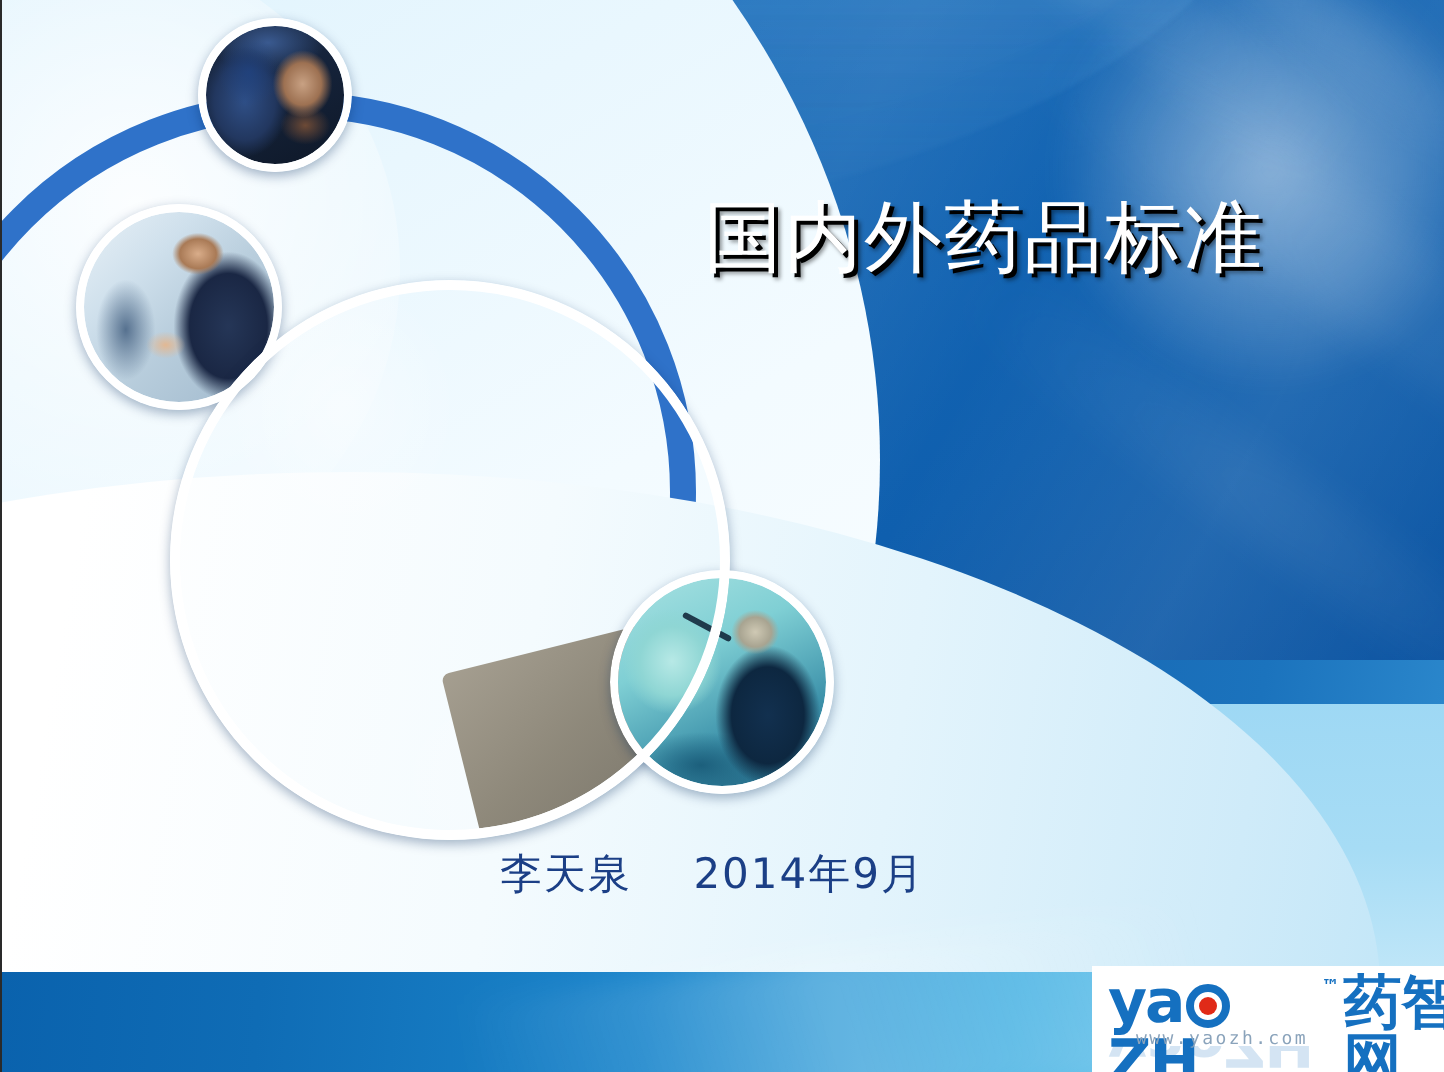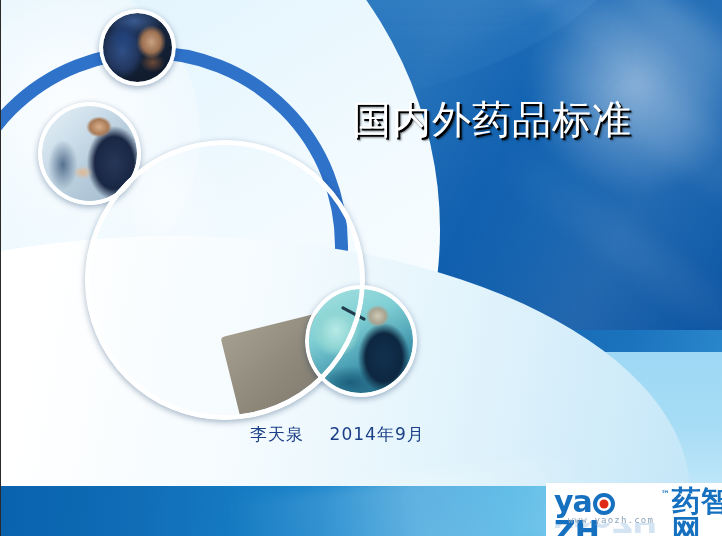--- a/index.html
+++ b/index.html
@@ -218,21 +218,21 @@
     white-space:nowrap;
   }
   #title-block .line2{ padding-left:6px; }
 
   
   #subtitle{
     position:absolute;
     left:250px; top:423px;
     z-index:20;
     font-family:"DejaVu Sans","Liberation Sans", sans-serif;
-    font-size:17px;
+    font-size:21px;
     color:#1b3f86;
     letter-spacing:1px;
     white-space:pre;
   }
 
   
   #logo-panel{
     position:absolute;
     left:510px; top:483px;
     width:212px; height:53px;

